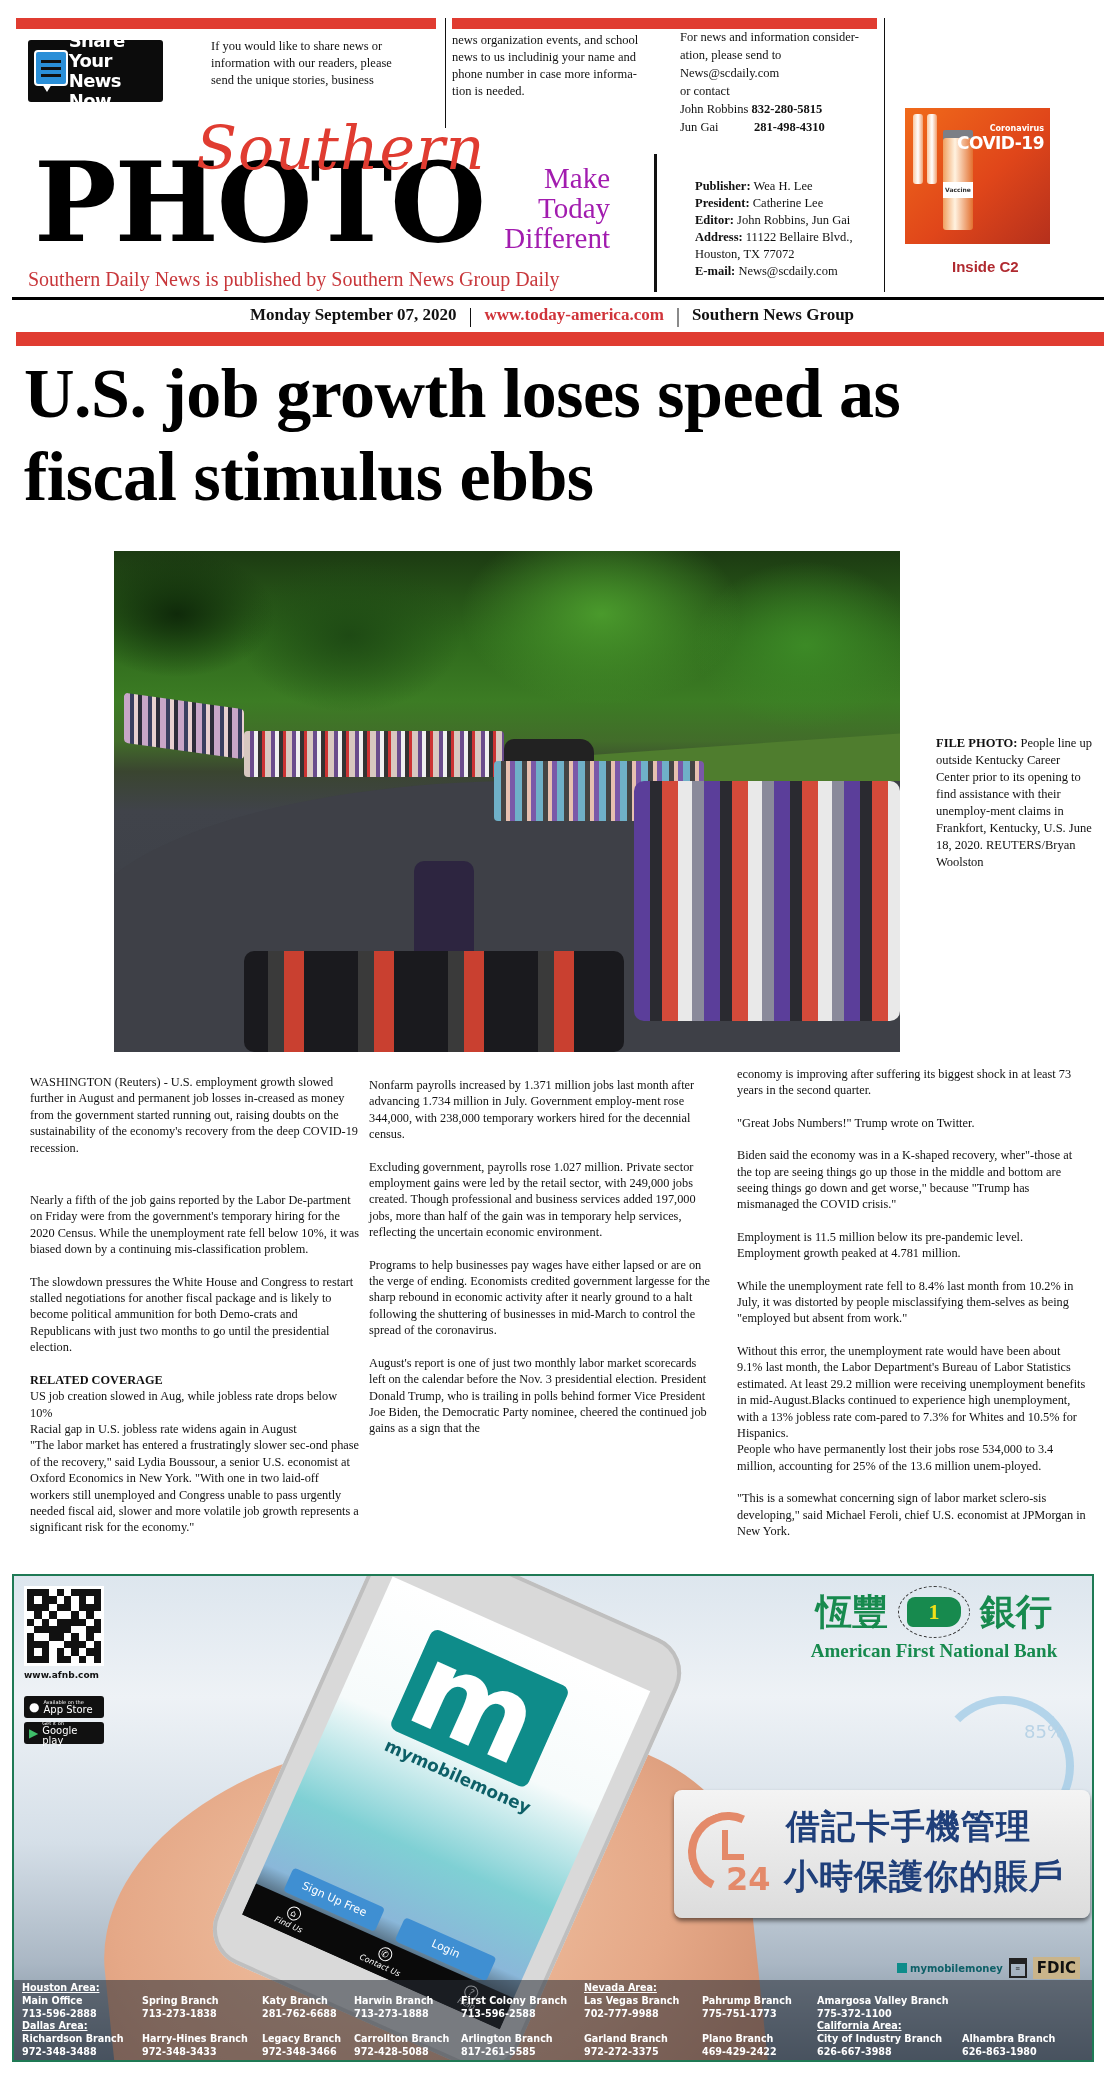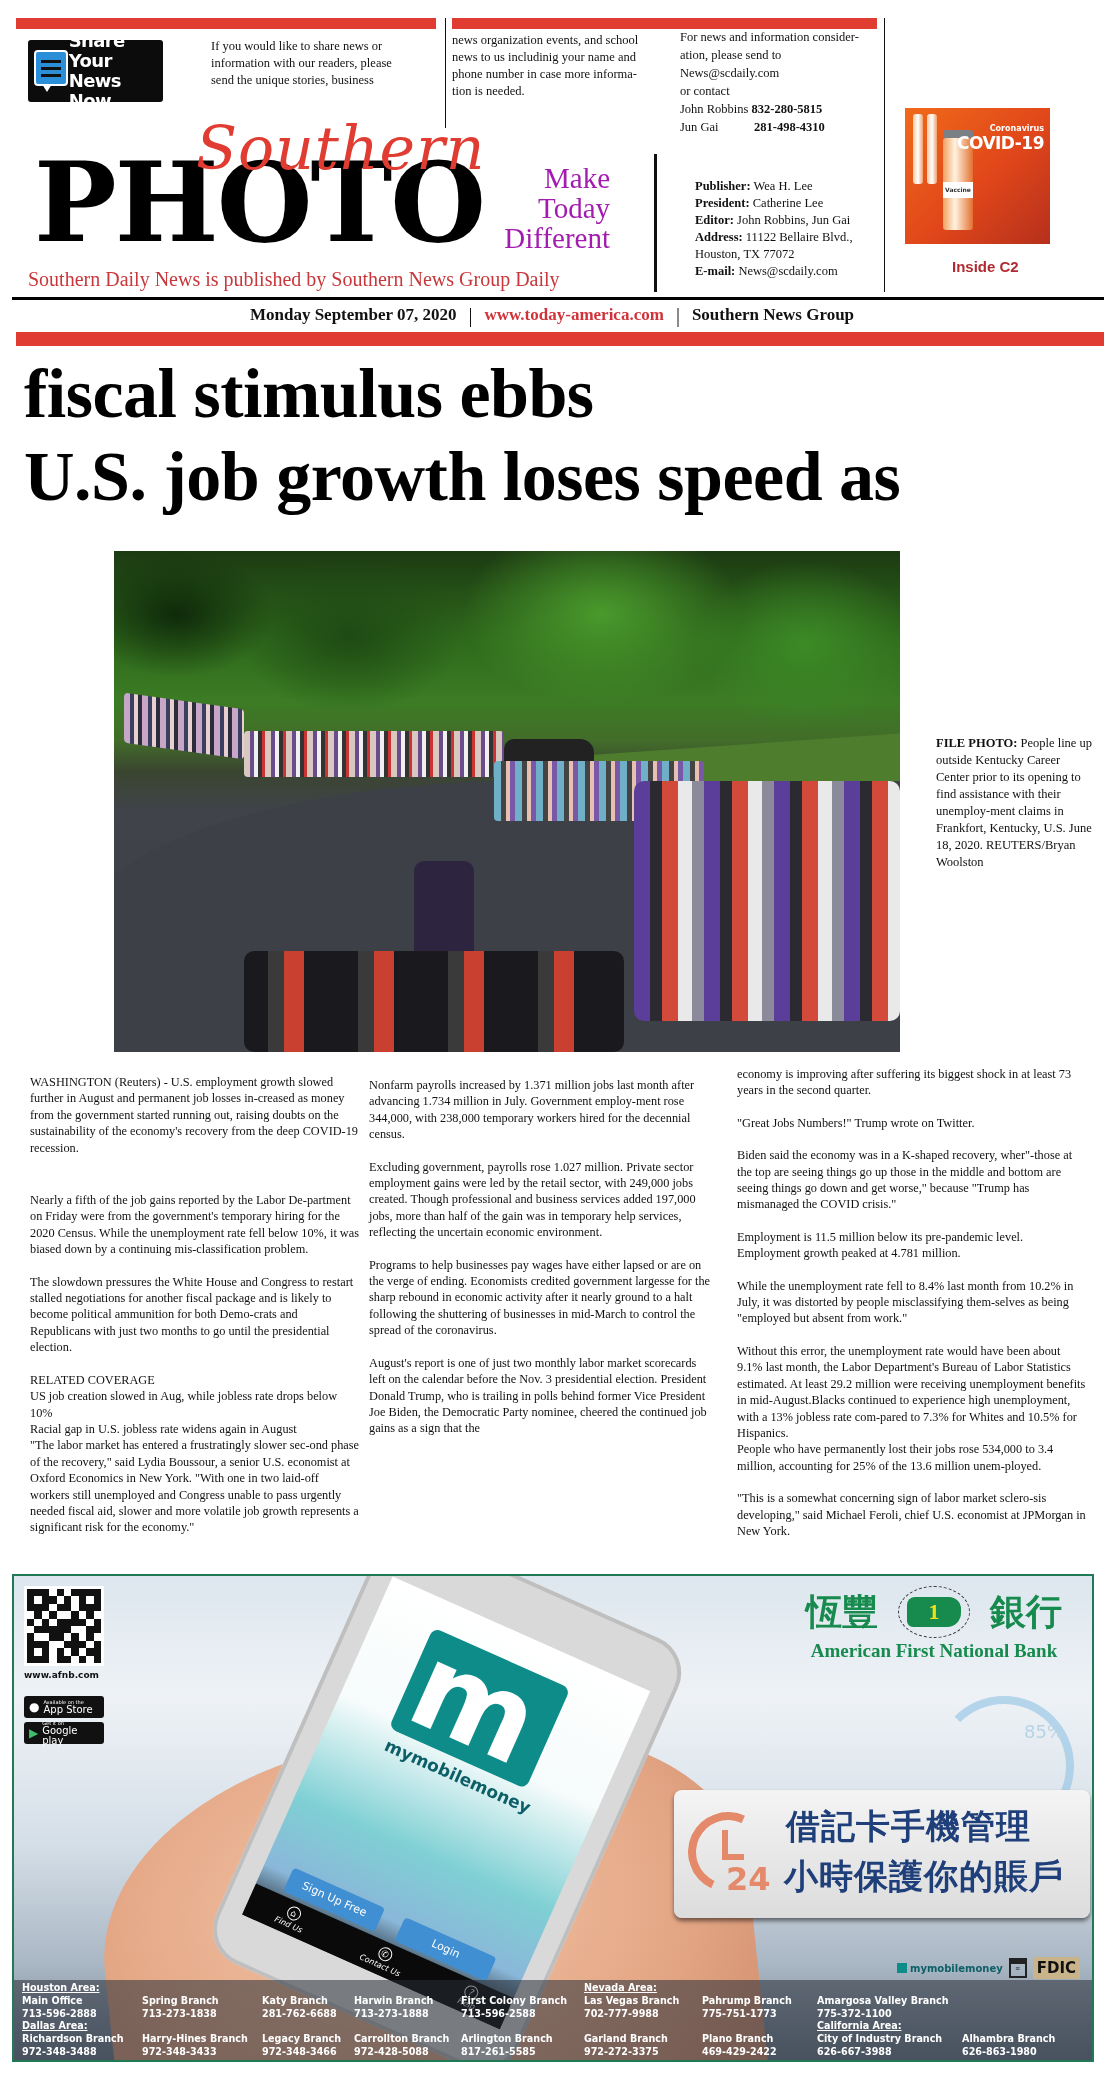--- a/index.html
+++ b/index.html
@@ -58,21 +58,21 @@
   .photo .road { position: absolute; left: -40px; top: 230px; width: 900px; height: 320px; background: #3e4047; border-radius: 50% 0 0 0; }
   .photo .car { position: absolute; left: 390px; top: 188px; width: 90px; height: 45px; background: #222; border-radius: 10px 14px 4px 4px; }
   .photo .crowd { position: absolute; height: 8px; border-radius: 4px; }
   .caption { left: 936px; top: 735px; width: 158px; font-size: 12.5px; line-height: 17px; }
   .caption b { font-weight: bold; }
 
   
   .col { position: absolute; font-size: 12.3px; line-height: 16.4px; color: #111; }
   .col p { margin-bottom: 16px; }
   .col p.tight { margin-bottom: 0; }
-  .col b { font-weight: normal; }
+  .col b { font-weight: bold; }
   .col1 { left: 30px; top: 1074px; width: 330px; }
   .col2 { left: 369px; top: 1077px; width: 345px; }
   .col3 { left: 737px; top: 1066px; width: 350px; }
 
   
   .ad { left: 12px; top: 1574px; width: 1082px; height: 488px; border: 2px solid #1f7a55; overflow: hidden;
      background: linear-gradient(180deg, #dde6ee 0%, #eef2f6 25%, #d5dfe8 55%, #aab7c4 80%, #6f7f90 100%); }
   .ad .hand { position: absolute; left: 90px; top: 160px; width: 650px; height: 420px; border-radius: 48% 40% 0 0;
      background: radial-gradient(ellipse at 45% 40%, #f2c7a8 0%, #e5a887 55%, #c98566 100%); transform: rotate(-6deg); }
   .ad .phone { position: absolute; left: 268px; top: -10px; width: 330px; height: 470px; background: #d9d9d9; border-radius: 38px; transform: rotate(24deg); box-shadow: 0 0 0 4px #bfbfbf inset; }
@@ -90,21 +90,21 @@
   .qr-grid { display: grid; grid-template-columns: repeat(10, 1fr); width: 74px; height: 74px; }
   .qr-grid i { display: block; }
   .afnb-url { left: 10px; top: 94px; font-family: "DejaVu Sans", sans-serif; font-size: 9px; font-weight: bold; color: #111; }
   .store { left: 10px; width: 80px; height: 22px; background: #111; border-radius: 3px; color: #fff; font-family: "DejaVu Sans", sans-serif; display: flex; align-items: center; gap: 4px; padding: 0 5px; }
   .store .g { font-size: 12px; }
   .store .t { display: flex; flex-direction: column; line-height: 1; }
   .store .t small { font-size: 5px; }
   .store .t span { font-size: 10px; }
 
   .bank { left: 770px; top: 10px; width: 300px; text-align: center; color: #178a4e; }
-  .bank .cn { font-family: "DejaVu Sans", sans-serif; font-weight: bold; font-size: 36px; display: flex; align-items: center; justify-content: center; gap: 20px; }
+  .bank .cn { font-family: "DejaVu Sans", sans-serif; font-weight: bold; font-size: 36px; display: flex; align-items: center; justify-content: center; gap: 10px; }
   .bank .globe { width: 72px; height: 52px; border: 1px dashed #333; border-radius: 50%; position: relative; display: flex; align-items: center; justify-content: center; }
   .bank .globe .us { width: 54px; height: 30px; background: #178a4e; border-radius: 8px 12px 14px 6px; color: #f1e018; font-family: "Liberation Serif", serif; font-weight: bold; font-size: 22px; line-height: 30px; }
   .bank .en { font-family: "Liberation Serif", serif; font-weight: bold; font-size: 19px; margin-top: 2px; }
   .pct { left: 1010px; top: 145px; font-family: "DejaVu Sans", sans-serif; font-size: 18px; color: #b9d3e6; }
   .arc { left: 920px; top: 120px; width: 140px; height: 140px; border-radius: 50%; border: 8px solid #9cc9e6; border-left-color: transparent; border-bottom-color: transparent; opacity: 0.7; }
 
   .promo { left: 660px; top: 214px; width: 416px; height: 128px; background: linear-gradient(180deg,#f4f4f4,#dcdcdc); border-radius: 8px; box-shadow: 0 3px 4px rgba(0,0,0,0.5); }
   .promo .clock { position: absolute; left: 14px; top: 22px; width: 80px; height: 80px; border: 8px solid #e48a6a; border-radius: 50%; border-right-color: transparent; border-bottom-color: transparent; transform: rotate(-20deg); }
   .promo .hand1 { position: absolute; left: 48px; top: 40px; width: 6px; height: 30px; background: #e48a6a; }
   .promo .hand2 { position: absolute; left: 48px; top: 64px; width: 22px; height: 6px; background: #e48a6a; }
@@ -201,22 +201,22 @@
 <div class="abs datebar">
   <span>Monday September 07, 2020</span>
   <span class="sep">|</span>
   <span class="url">www.today-america.com</span>
   <span class="sep">|</span>
   <span>Southern News Group</span>
 </div>
 <div class="redbar" style="left:16px; top:332px; width:1088px; height:14px;"></div>
 
 <h1 class="abs headline">
+  <div>U.S. job growth loses speed as</div>
   <div>fiscal stimulus ebbs</div>
-  <div>U.S. job growth loses speed as</div>
 </h1>
 
 <div class="abs photo">
   <div class="trees"></div>
   <div class="grass"></div>
   <div class="road"></div>
   <div class="car"></div>
   <div class="crowd" style="left:10px; top:150px; width:120px; height:50px; background:repeating-linear-gradient(90deg,#c8a6c8 0 6px,#3a3f60 6px 10px,#e8d0d0 10px 14px,#2c2c3a 14px 18px); transform:skewY(8deg);"></div>
   <div class="crowd" style="left:130px; top:180px; width:260px; height:46px; background:repeating-linear-gradient(90deg,#d8c8c0 0 6px,#6a4c8c 6px 10px,#f0f0f0 10px 14px,#333 14px 18px,#c33 18px 21px);"></div>
   <div class="crowd" style="left:380px; top:210px; width:210px; height:60px; background:repeating-linear-gradient(90deg,#6fb0c8 0 7px,#444 7px 12px,#e6c0b0 12px 16px,#7a58a8 16px 21px);"></div>

